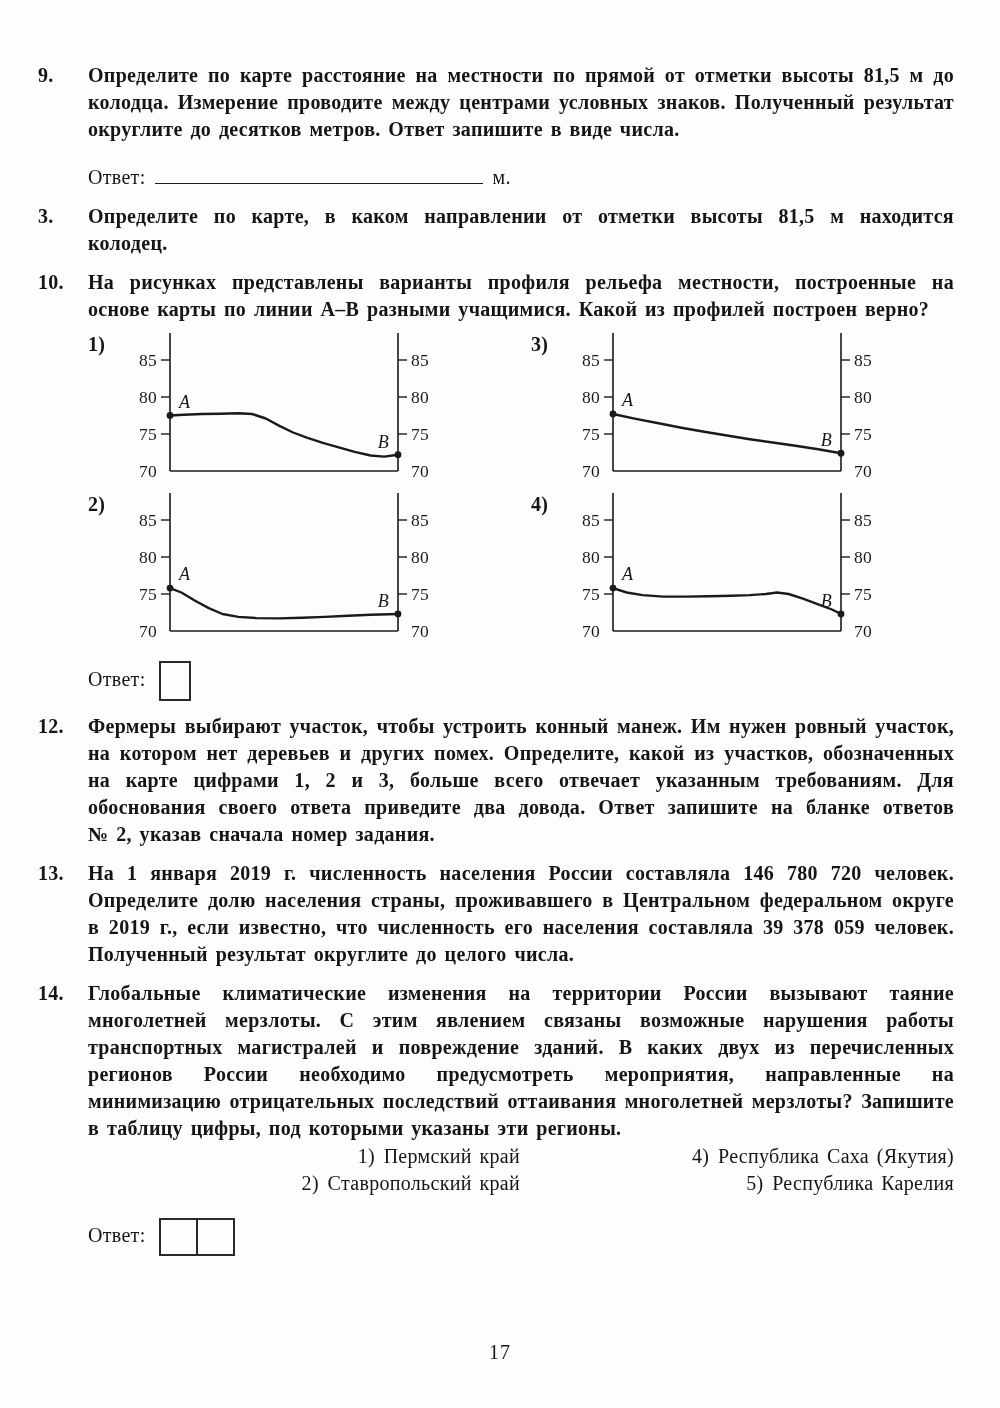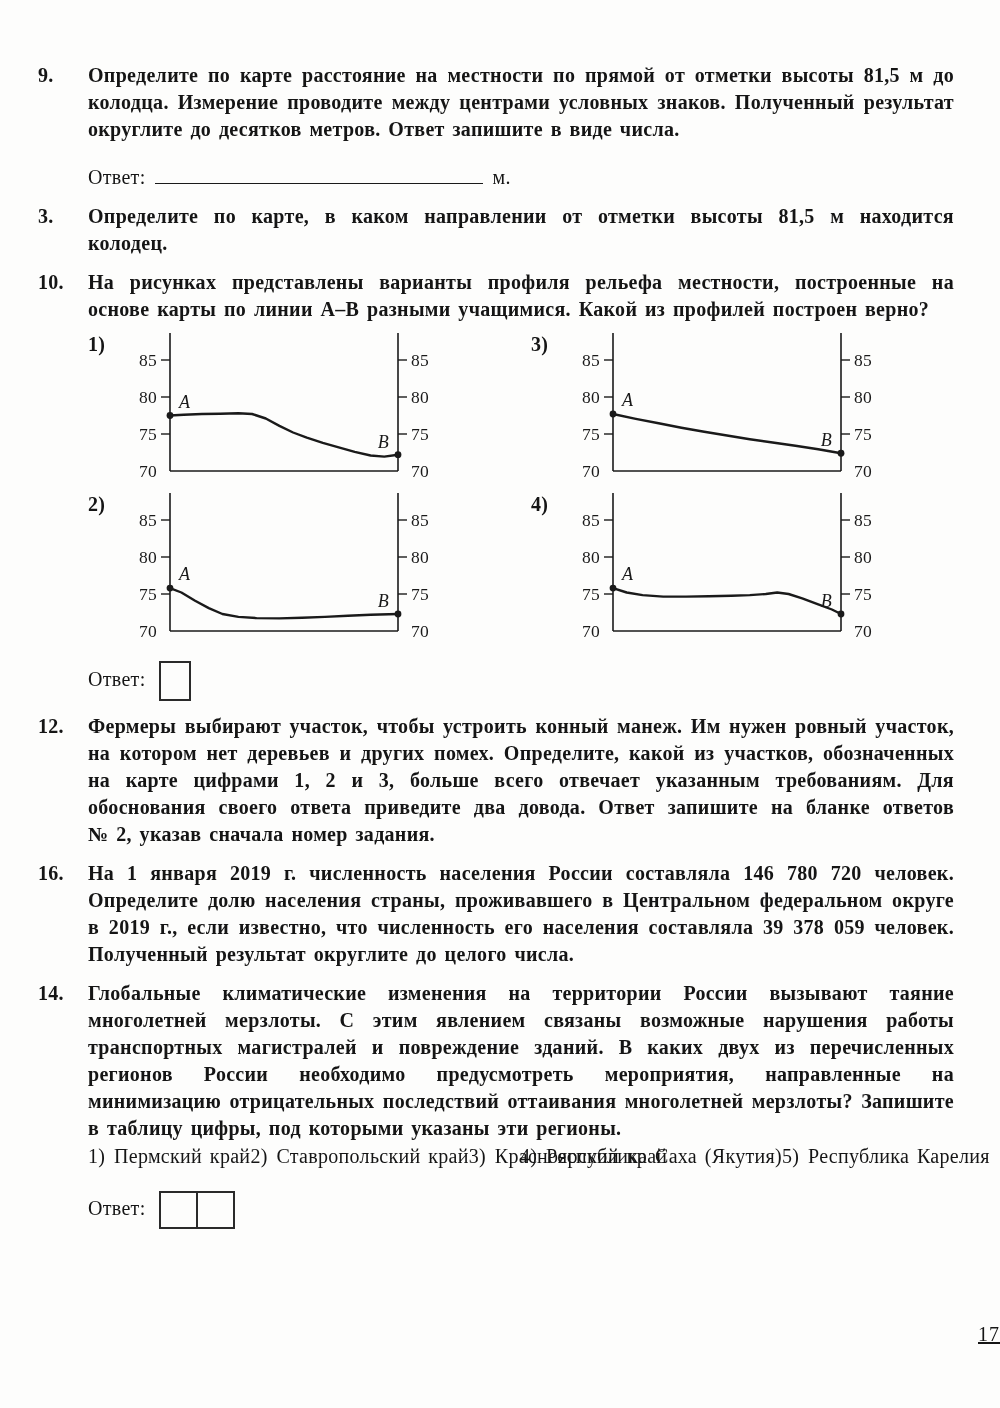--- a/index.html
+++ b/index.html
@@ -24,24 +24,24 @@
   .chart-label{font-weight:bold; width:36px; flex:0 0 36px; padding-top:1px;}
   svg.profile{width:330px; height:150px; display:block;}
   .box-sm{
     display:inline-block; width:32px; height:40px; border:2px solid #2a2a2a;
     vertical-align:middle; margin-left:14px; background:#fdfdfc; box-sizing:border-box;
   }
   .box-pair{display:inline-block; vertical-align:middle; margin-left:14px; white-space:nowrap;}
   .box-pair .box-sm{margin-left:0; width:39px; height:38px;}
   .box-pair .box-sm + .box-sm{margin-left:-2px;}
   .opts{display:grid; grid-template-columns:432px auto; margin-top:1px;}
-  .optcol{display:flex; align-items:flex-end;}
+  .optcol{display:flex; flex-direction:column;align-items:flex-end;}
   .opt{white-space:nowrap;}
   .opt .onum{display:inline-block; min-width:26px;}
-  .pagenum{position:absolute; left:0; right:0; bottom:60px; text-align:right; letter-spacing:1px;text-decoration:underline;}
+  .pagenum{position:absolute; left:0; right:0; bottom:42px; text-align:center; letter-spacing:1px;}
 </style>
 </head>
 <body>
 
 <div class="page">
 
   <div class="q">
     <span class="qnum">9.</span>
     <div class="qtext">Определите по карте расстояние на местности по прямой от отметки высоты 81,5&nbsp;м до колодца. Измерение проводите между центрами условных знаков. Полученный результат округлите до десятков метров. Ответ запишите в виде числа.</div>
     <div class="answer-row">
@@ -173,32 +173,31 @@
       <span>Ответ:</span><span class="box-sm"></span>
     </div>
   </div>
 
   <div class="q">
     <span class="qnum">12.</span>
     <div class="qtext">Фермеры выбирают участок, чтобы устроить конный манеж. Им нужен ровный участок, на котором нет деревьев и других помех. Определите, какой из участков, обозначенных на карте цифрами 1, 2 и 3, больше всего отвечает указанным требованиям. Для обоснования своего ответа приведите два довода. Ответ запишите на бланке ответов №&nbsp;2, указав сначала номер задания.</div>
   </div>
 
   <div class="q">
-    <span class="qnum">16.</span>
+    <span class="qnum">13.</span>
     <div class="qtext">На 1 января 2019 г. численность населения России составляла 146&nbsp;780&nbsp;720 человек. Определите долю населения страны, проживавшего в Центральном федеральном округе в 2019 г., если известно, что численность его населения составляла 39&nbsp;378&nbsp;059 человек. Полученный результат округлите до целого числа.</div>
   </div>
 
   <div class="q">
     <span class="qnum">14.</span>
     <div class="qtext">Глобальные климатические изменения на территории России вызывают таяние многолетней мерзлоты. С этим явлением связаны возможные нарушения работы транспортных магистралей и повреждение зданий. В каких двух из перечисленных регионов России необходимо предусмотреть мероприятия, направленные на минимизацию отрицательных последствий оттаивания многолетней мерзлоты? Запишите в таблицу цифры, под которыми указаны эти регионы.</div>
     <div class="opts">
       <div class="optcol">
         <span class="opt"><span class="onum">1)</span><span>Пермский край</span></span>
         <span class="opt"><span class="onum">2)</span><span>Ставропольский край</span></span>
-        <span class="opt"><span class="onum">3)</span><span>Красноярский край</span></span>
       </div>
       <div class="optcol">
         <span class="opt"><span class="onum">4)</span><span>Республика Саха (Якутия)</span></span>
         <span class="opt"><span class="onum">5)</span><span>Республика Карелия</span></span>
       </div>
     </div>
     <div class="answer-row">
       <span>Ответ:</span><span class="box-pair"><span class="box-sm"></span><span class="box-sm"></span></span>
     </div>
   </div>

